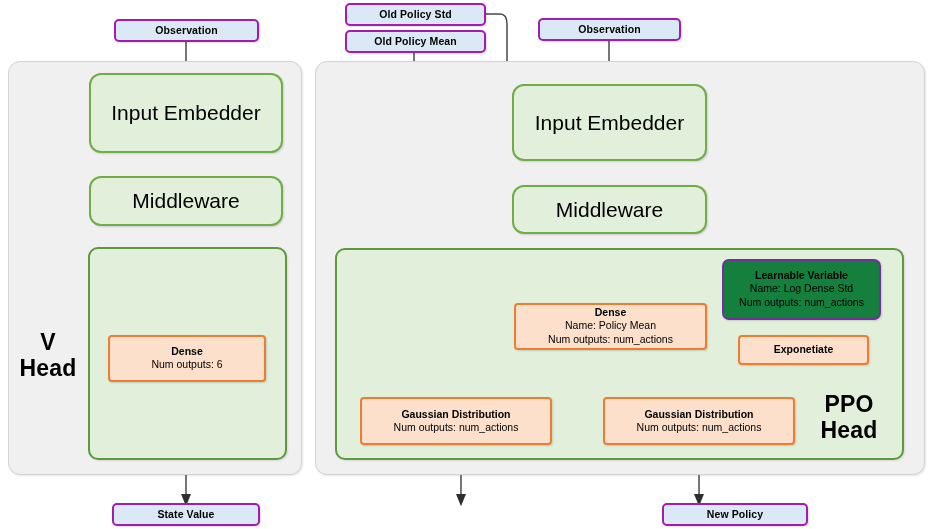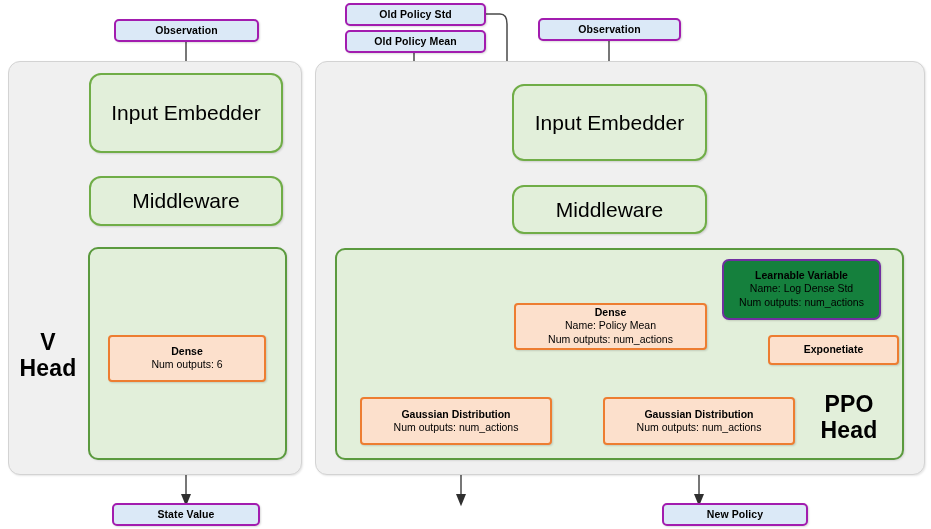--- a/index.html
+++ b/index.html
@@ -132,21 +132,21 @@
     <span class="nd-sub">Name: Policy Mean</span>
     <span class="nd-sub">Num outputs: num_actions</span>
   </div>
 
   <div class="node purple-node" style="left:722px;top:259px;width:159px;height:61px;">
     <span class="nd-title">Learnable Variable</span>
     <span class="nd-sub">Name: Log Dense Std</span>
     <span class="nd-sub">Num outputs: num_actions</span>
   </div>
 
-  <div class="node orange-node" style="left:768px;top:335px;width:131px;height:30px;">
+  <div class="node orange-node" style="left:738px;top:335px;width:131px;height:30px;">
     <span class="nd-title">Exponetiate</span>
   </div>
 
   <div class="node orange-node" style="left:360px;top:397px;width:192px;height:48px;">
     <span class="nd-title">Gaussian Distribution</span>
     <span class="nd-sub">Num outputs: num_actions</span>
   </div>
 
   <div class="node orange-node" style="left:603px;top:397px;width:192px;height:48px;">
     <span class="nd-title">Gaussian Distribution</span>

